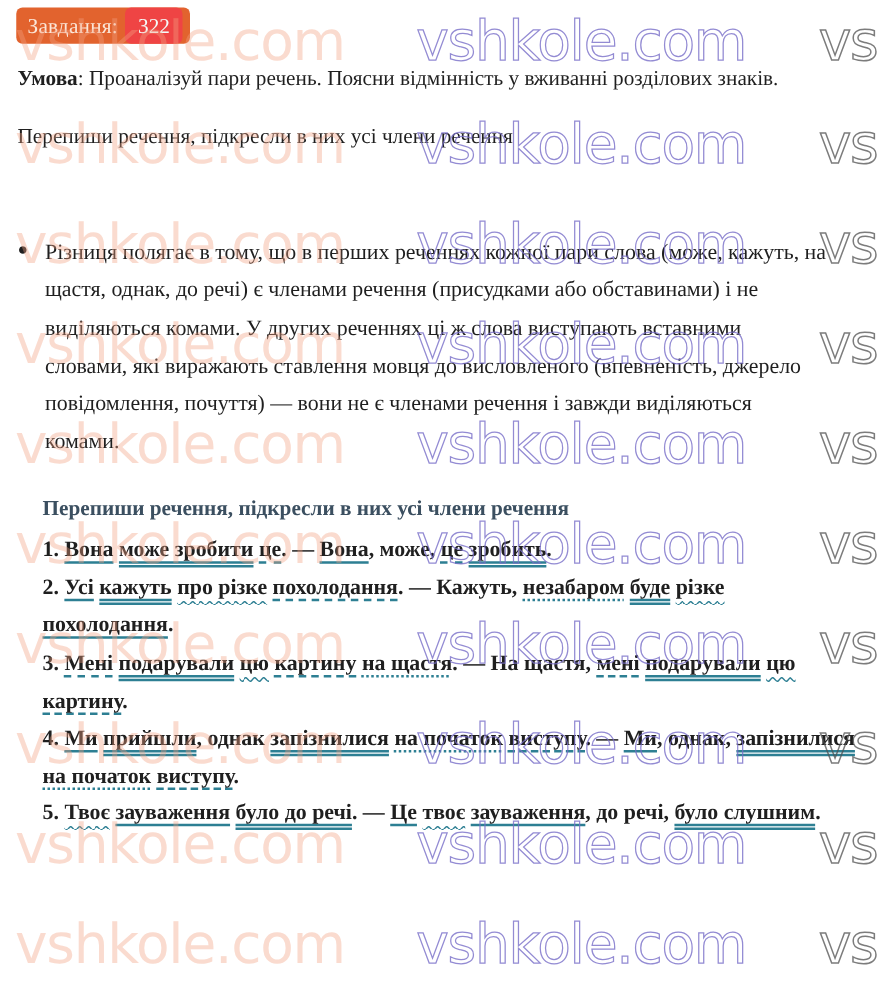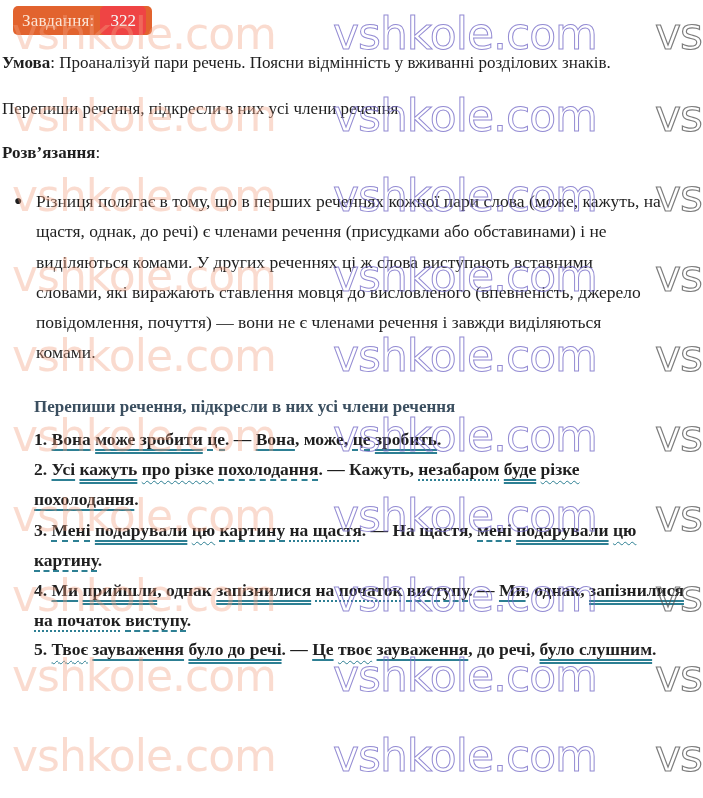--- a/index.html
+++ b/index.html
@@ -12,21 +12,21 @@
   .badge {
     position: absolute; left: 13px; top: 6px; height: 29px;
     background: #e2632e; border-radius: 5px; display: flex; align-items: center;
     padding-left: 9px; padding-right: 6px;
   }
   .badge-label { color: #fbe6d8; font-size: 17px; letter-spacing: 0.2px; }
   .badge-num {
     background: #ef4444; color: #f4fbfa; font-size: 17px; border-radius: 5px;
     height: 29px; line-height: 29px; padding: 0 10px; margin-left: 6px; margin-top: -1px;
   }
-  .p { position: absolute; left: 2px; width: 660px; line-height: 22px; }
+  .p { position: absolute; left: 14px; width: 660px; line-height: 22px; }
   .b { font-weight: bold; }
   .bullet-list { position: absolute; left: 14px; top: 186px; width: 650px; }
   .bullet-row { display: flex; }
   .bullet-dot { width: 22px; font-size: 14px; line-height: 30px; padding-left: 0px; }
   .bullet-text { width: 625px; line-height: 30.3px; font-size: 17.5px; }
   .subhead {
     position: absolute; left: 34px; top: 397px; font-weight: bold; color: #3b4f60;
     font-size: 17px;
   }
   .sent { position: absolute; left: 34px; width: 650px; line-height: 30.3px; font-size: 17.5px; font-weight: bold; }
@@ -54,23 +54,20 @@
   <div class="badge">
     <span class="badge-label">Завдання:</span>
     <span class="badge-num">322</span>
   </div>
 
   <div class="p" style="top:52px;">
     <span class="b">Умова</span><span>: Проаналізуй пари речень. Поясни відмінність у вживанні розділових знаків.</span>
   </div>
   <div class="p" style="top:98px;">Перепиши речення, підкресли в них усі члени речення</div>
 
-  <div class="p" style="top:142px;">
-    <span class="b">Розв’язання</span><span>:</span>
-  </div>
 
   <div class="bullet-list">
     <div class="bullet-row">
       <span class="bullet-dot">●</span>
       <span class="bullet-text">Різниця полягає в тому, що в перших реченнях кожної пари слова (може, кажуть, на щастя, однак, до речі) є членами речення (присудками або обставинами) і не виділяються комами. У других реченнях ці ж слова виступають вставними словами, які виражають ставлення мовця до висловленого (впевненість, джерело повідомлення, почуття) — вони не є членами речення і завжди виділяються комами.</span>
     </div>
   </div>
 
   <div class="subhead">Перепиши речення, підкресли в них усі члени речення</div>
 

